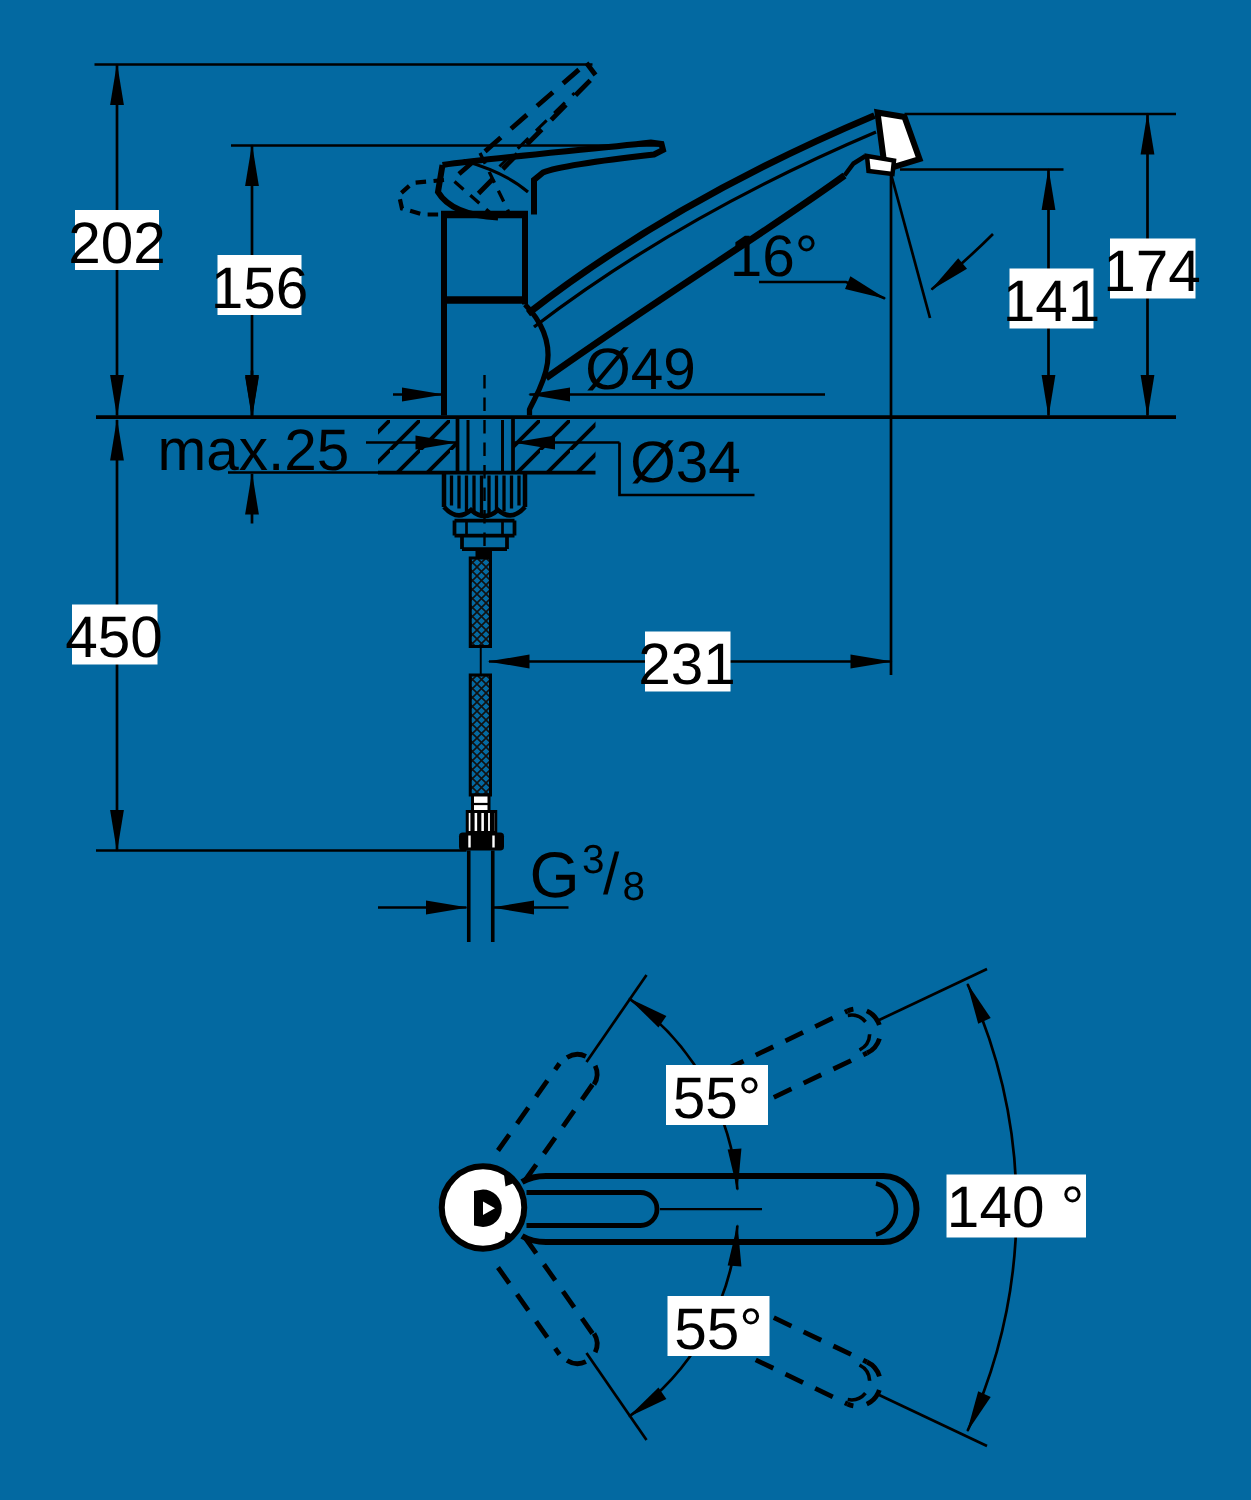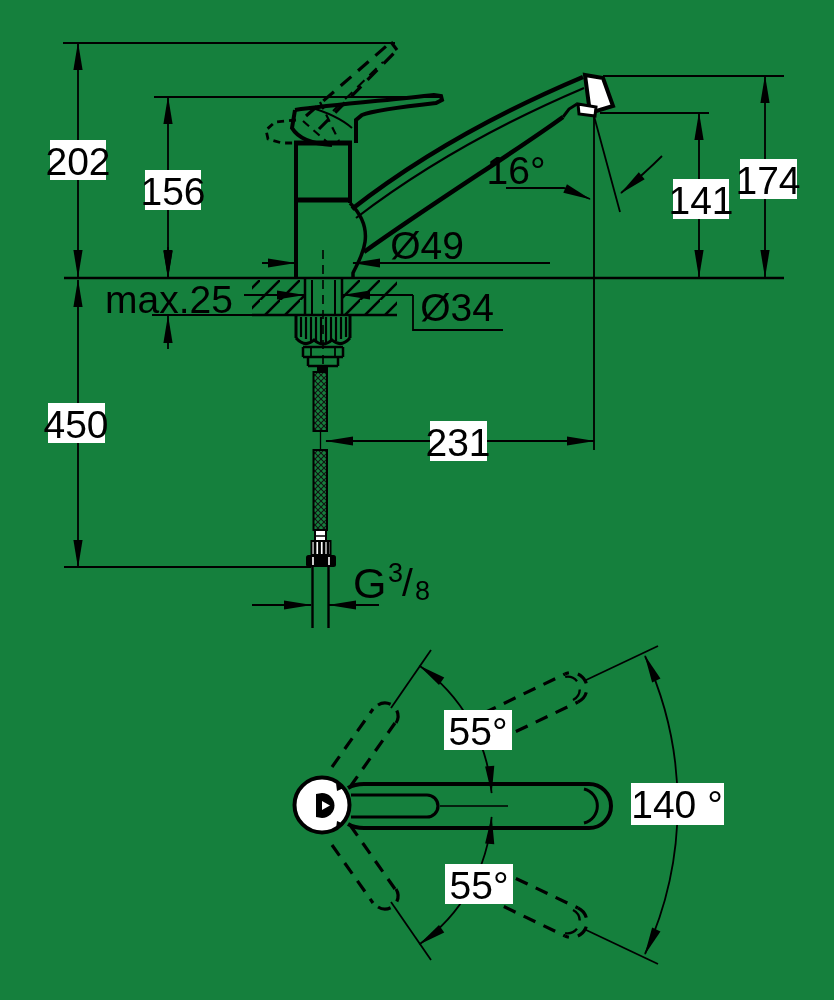--- a/index.html
+++ b/index.html
@@ -1,16 +1,16 @@
 <!DOCTYPE html>
 <html><head>
 <meta charset="utf-8">
 <style>
   html,body{margin:0;padding:0;background:#ffffff;}
-  .page{width:834px;height:1000px;background:#15803d;position:relative;overflow:hidden;}
+  .page{width:834px;height:1000px;background:#0369a1;position:relative;overflow:hidden;}
   svg{display:block;}
   text{font-family:"Liberation Sans","DejaVu Sans",sans-serif;fill:#000;}
   .dim-text{font-size:39px;}
   .dim-text-mid{text-anchor:middle;}
   .g-big{font-size:43px;}
   .g-small{font-size:27px;}
   .g-slash{font-size:39px;}
   .stroke{stroke:#000;fill:none;}
 </style>
 </head>

